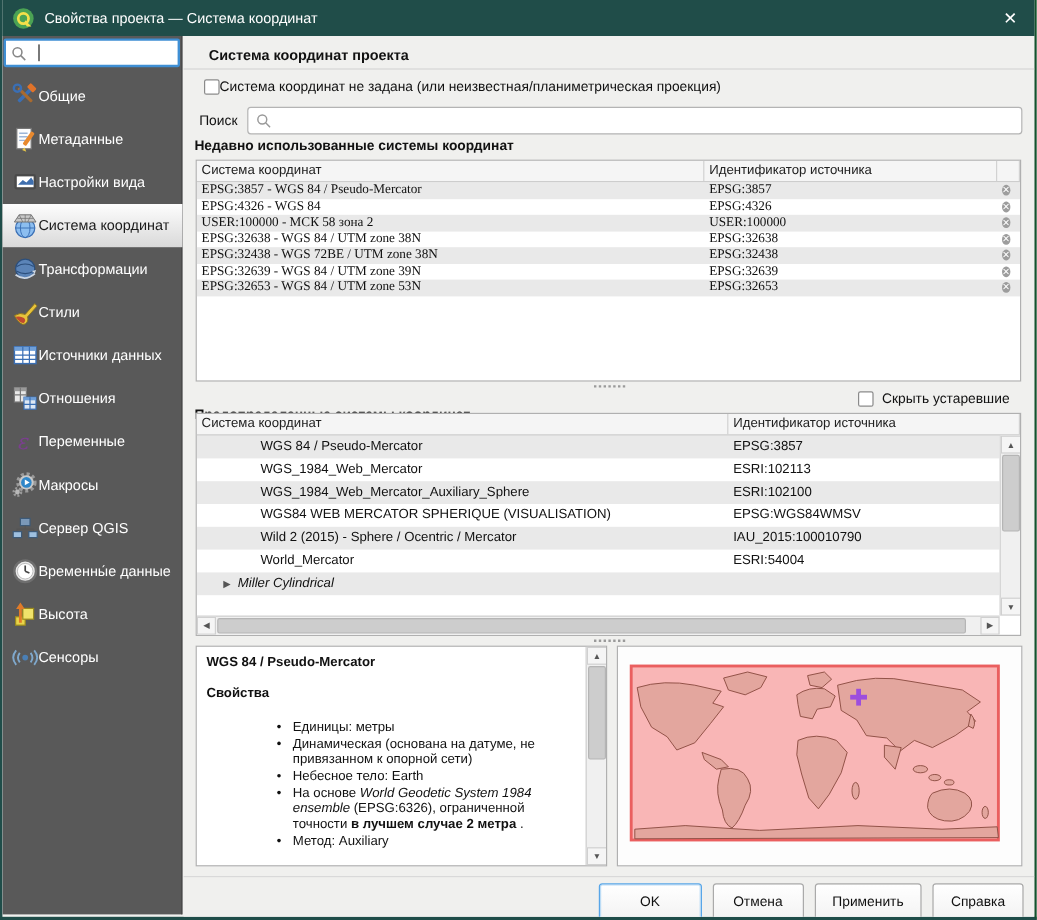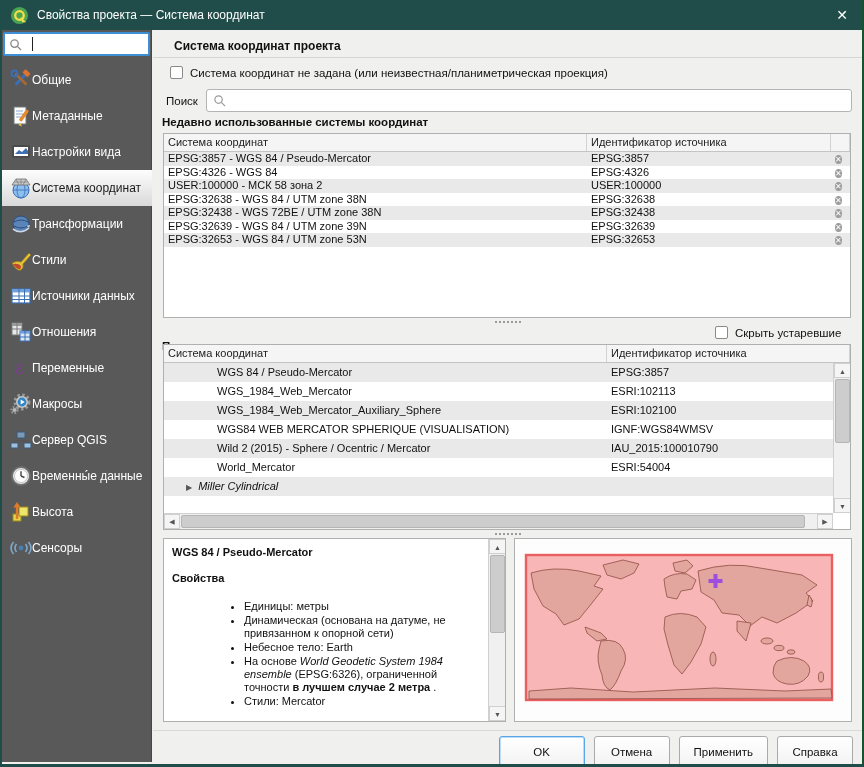--- a/index.html
+++ b/index.html
@@ -43,40 +43,40 @@
     background:linear-gradient(#fdfdfd,#d9d9d9); color:#1a1a1a;
   }
   .side-item svg{ flex:0 0 22px; }
 
   
   .main{ position:absolute; left:151px; top:30px; width:709px; height:734px; background:#f0f0ee; }
   .page-title{ position:absolute; left:21px; top:9px; font-size:12px; font-weight:bold; color:#111; }
   .title-sep{ position:absolute; left:0; top:27px; width:709px; border-top:1px solid #d6d6d6; }
 
   .checkbox{ width:13px; height:13px; background:#fff; border:1px solid #8a8a8a; border-radius:2px; flex:0 0 13px; }
-  .no-crs-row{ position:absolute; left:17px; top:36px; display:flex; align-items:center; gap:7px; font-size:11.5px; color:#111; }
+  .no-crs-row{ position:absolute; left:17px; top:36px; display:flex; align-items:center; gap:0; font-size:11.5px; color:#111; }
 
   .search-row{ position:absolute; left:13px; top:59px; width:686px; display:flex; align-items:center; gap:8px; }
   .search-row .lbl{ font-size:11.5px; color:#111; }
   .search-box{
     flex:1; height:23px; background:#fff; border:1px solid #b4b4b4; border-radius:3px;
     display:flex; align-items:center; padding:0 6px; gap:5px;
   }
   .search-box input{ border:none; outline:none; flex:1; font-size:11px; font-family:inherit; background:transparent; }
 
   .section-label{ font-size:11.5px; font-weight:bold; color:#111; }
   .recent-label{ position:absolute; left:9px; top:86px; }
 
   
   .tbl{ position:absolute; background:#ffffff; border:1px solid #b0b0b0; overflow:hidden; }
   .recent-tbl{ left:10px; top:103px; width:688px; height:185px; }
   .tbl-head{ display:flex; background:#f5f5f5; border-bottom:1px solid #c4c4c4; height:18px; font-size:11px; color:#222; }
   .tbl-head .hc{ padding:2px 4px; border-right:1px solid #d2d2d2; overflow:hidden; white-space:nowrap; }
   .recent-tbl .c1{ width:423px; } .recent-tbl .c2{ width:244px; } .recent-tbl .c3{ flex:1; }
-  .rt-row{ display:flex; height:13.5px; font-size:11px; line-height:13px; color:#111; white-space:nowrap; }
+  .rt-row{ display:flex; height:13.5px; font-size:11px; line-height:13px; color:#111; white-space:nowrap;font-family:Liberation Serif, serif; }
   .rt-row:nth-child(even){ background:#e9e9e9; }
   .rt-row .cell{ padding:0 4px; overflow:hidden; }
   .del-btn{
     width:12px; height:12px; border-radius:50%; background:#9d9d9d; color:#fff;
     font-size:8px; line-height:12px; text-align:center; margin:1px 2px 0 auto;
   }
 
   .splitter{ position:absolute; left:0; width:709px; height:5px; display:flex; justify-content:center; align-items:center; }
   .splitter .dots{ width:26px; border-top:2px dotted #9a9a9a; }
 
@@ -399,21 +399,21 @@
         <div class="pd-row">
           <div class="name">WGS_1984_Web_Mercator</div>
           <div class="code">ESRI:102113</div>
         </div>
         <div class="pd-row">
           <div class="name">WGS_1984_Web_Mercator_Auxiliary_Sphere</div>
           <div class="code">ESRI:102100</div>
         </div>
         <div class="pd-row">
           <div class="name">WGS84 WEB MERCATOR SPHERIQUE (VISUALISATION)</div>
-          <div class="code">IGNF:WGS84WMSV</div>
+          <div class="code">EPSG:WGS84WMSV</div>
         </div>
         <div class="pd-row">
           <div class="name">Wild 2 (2015) - Sphere / Ocentric / Mercator</div>
           <div class="code">IAU_2015:100010790</div>
         </div>
         <div class="pd-row">
           <div class="name">World_Mercator</div>
           <div class="code">ESRI:54004</div>
         </div>
         <div class="pd-row group">
@@ -441,21 +441,21 @@
 
     <div class="info-panel">
       <div class="info-content">
         <div class="info-title">WGS 84 / Pseudo-Mercator</div>
         <div class="info-props">Свойства</div>
         <ul>
           <li>Единицы: метры</li>
           <li>Динамическая (основана на датуме, не привязанном к опорной сети)</li>
           <li>Небесное тело: Earth</li>
           <li><span>На основе </span><i>World Geodetic System 1984 ensemble</i><span> (EPSG:6326), ограниченной точности </span><b>в лучшем случае 2 метра</b><span> .</span></li>
-          <li>Стили: Mercator</li>
+          <li>Метод: Auxiliary</li>
         </ul>
 
       </div>
       <div class="vscroll info-vscroll">
         <div class="arrow">▲</div>
         <div class="thumb"></div>
         <div class="arrow arr-down">▼</div>
       </div>
     </div>
 

